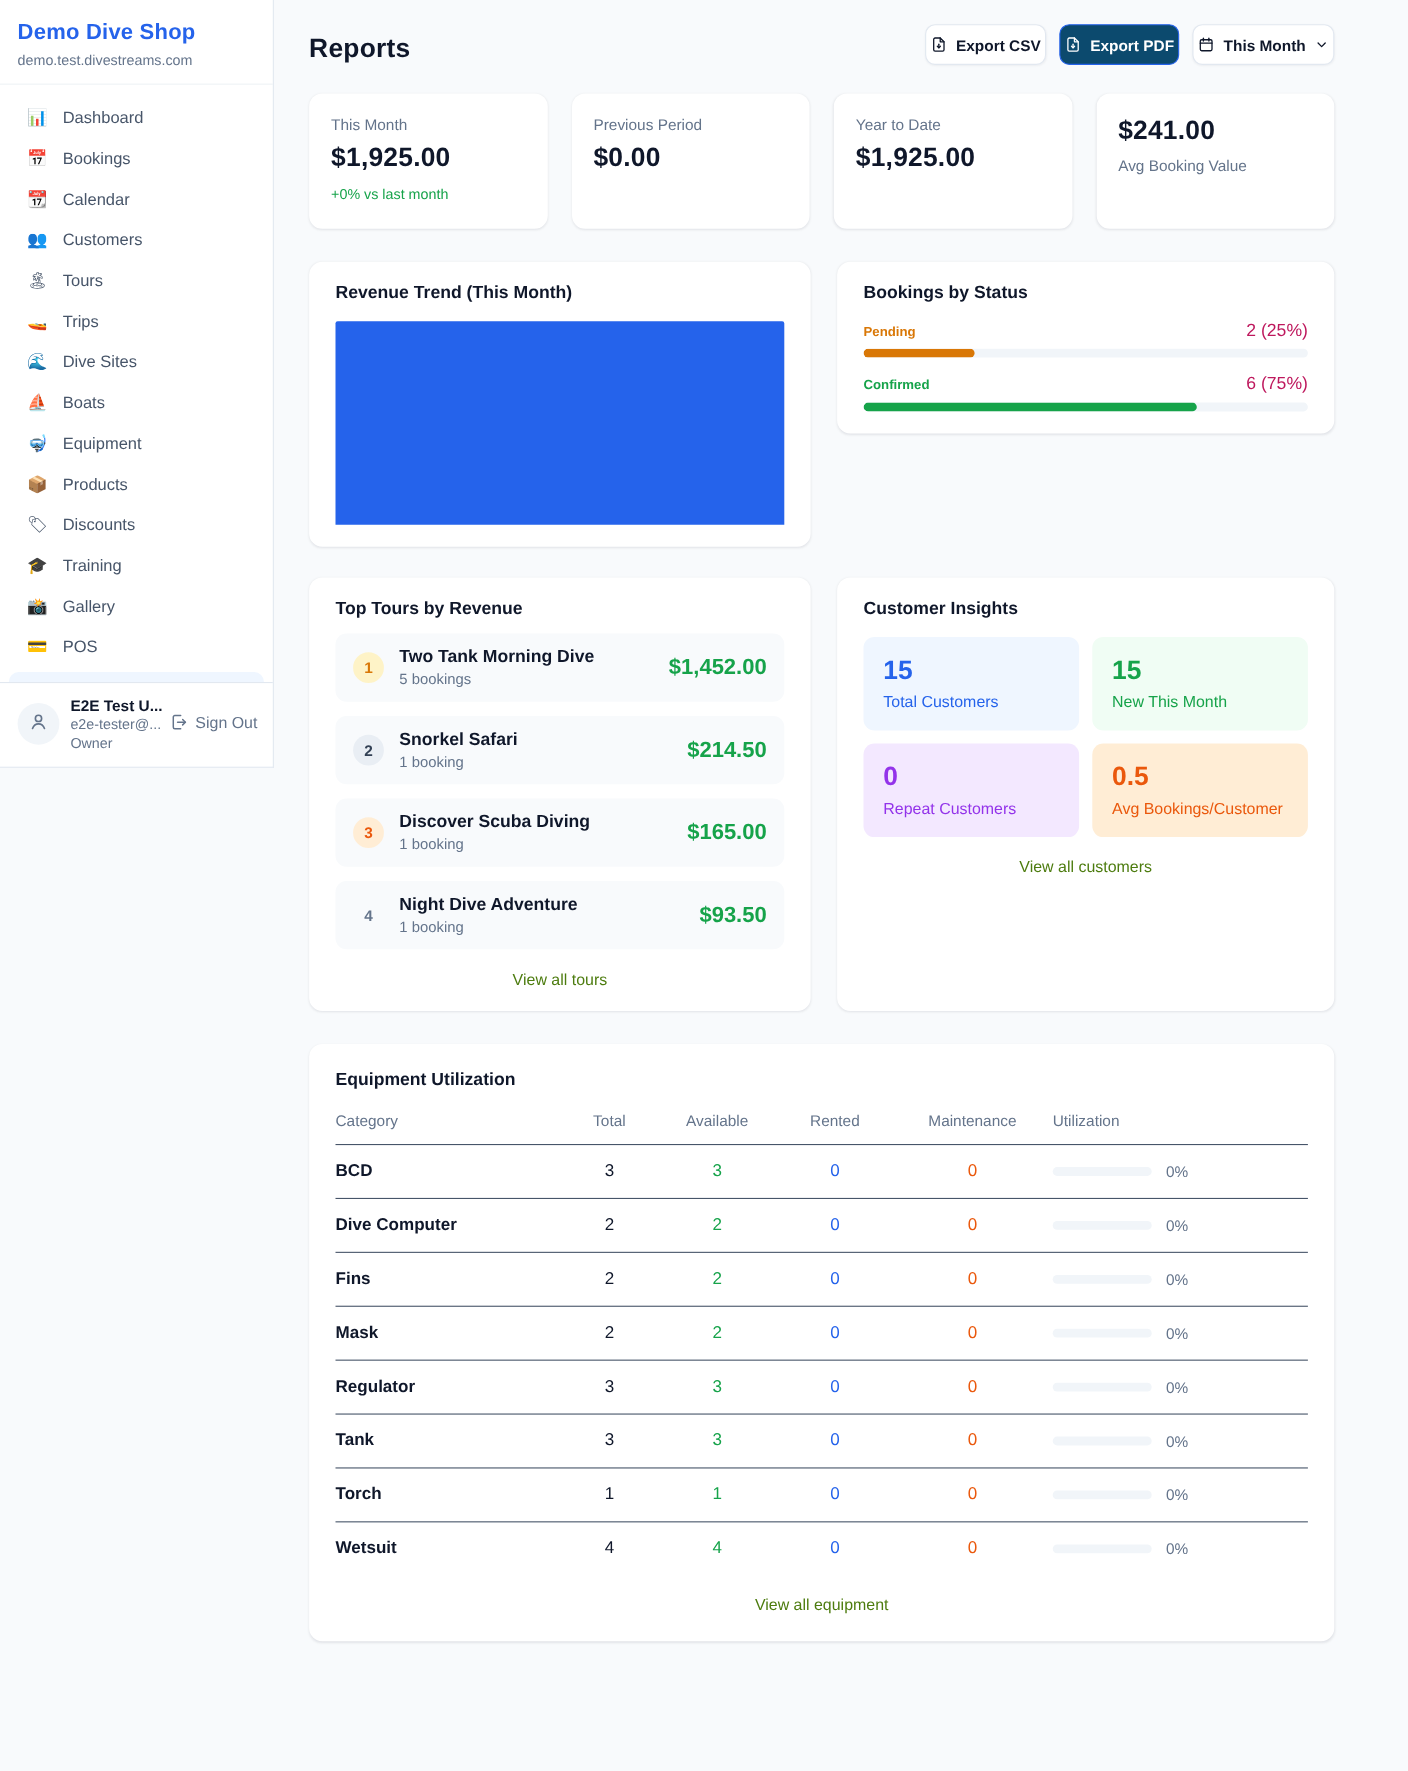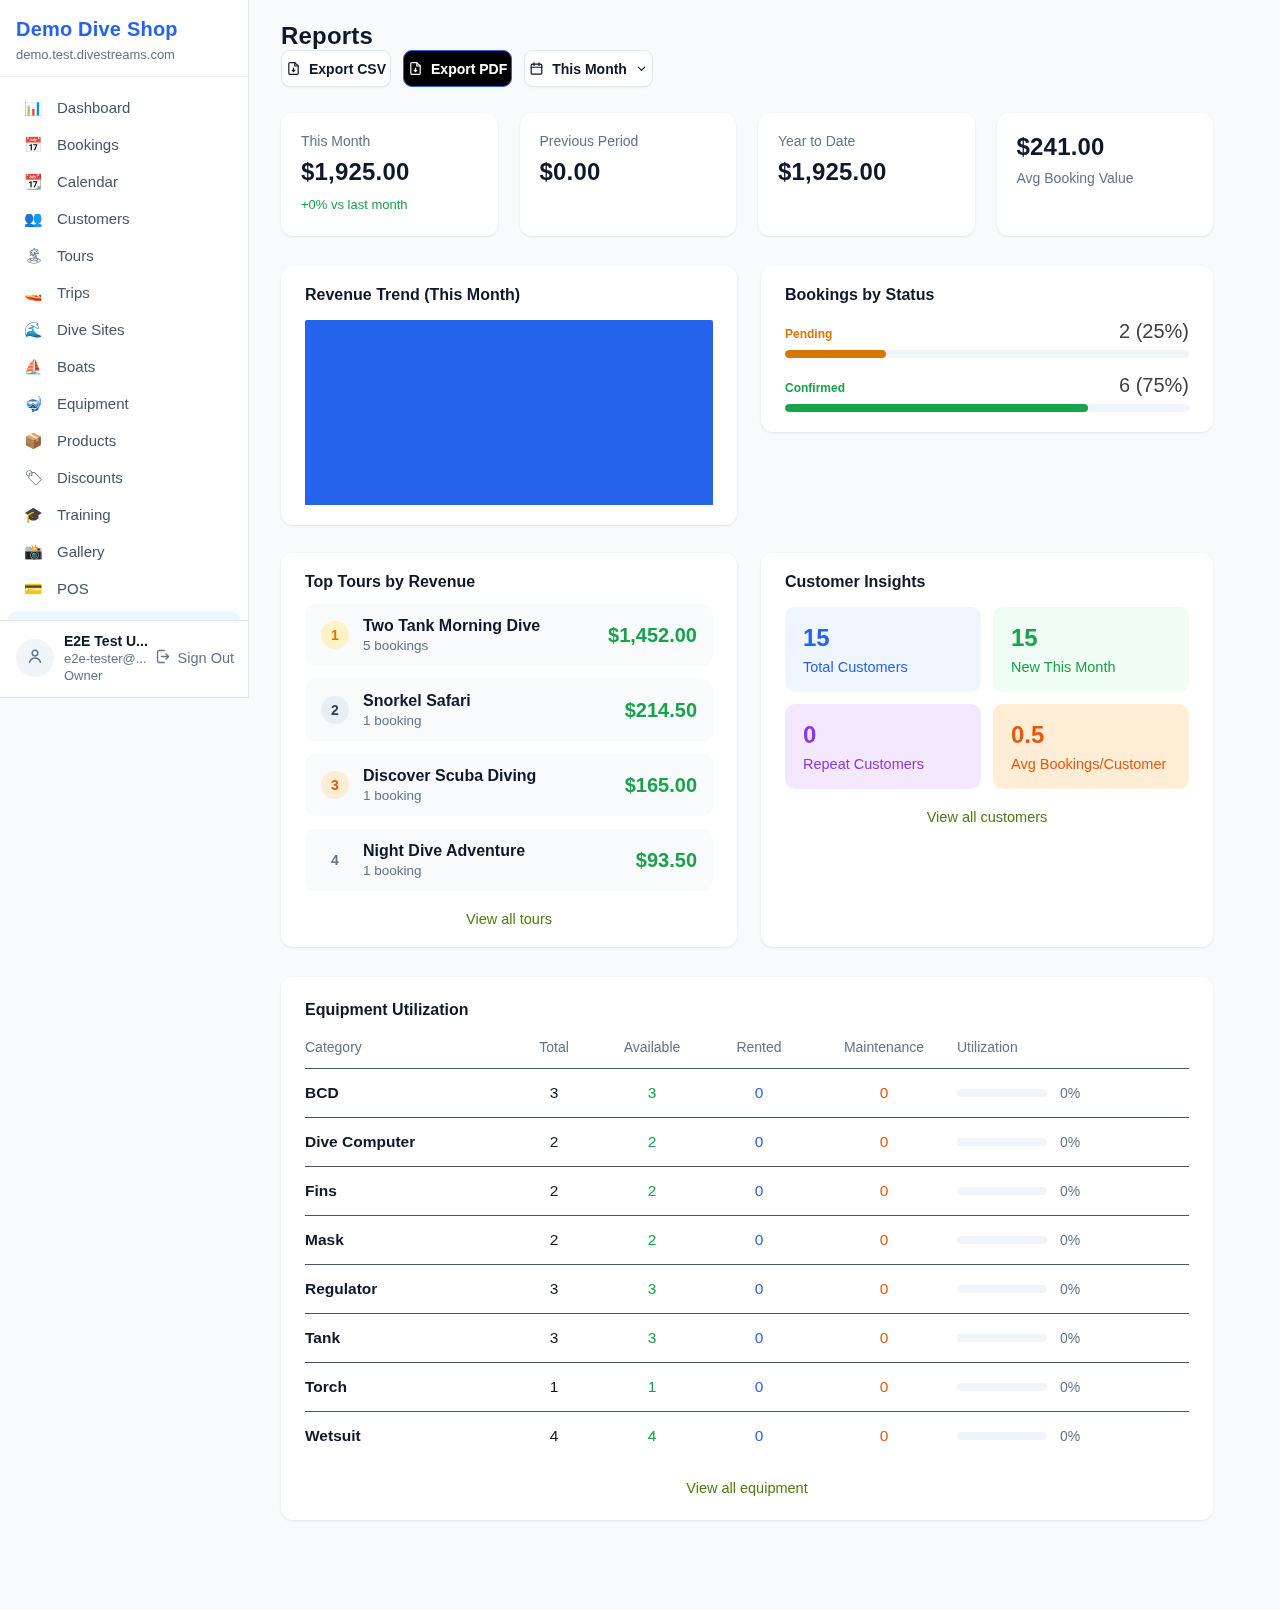--- a/index.html
+++ b/index.html
@@ -47,31 +47,31 @@
   .user-meta { min-width:0; flex:1; }
   .user-name { font-size:14px; font-weight:700; color:#0f172a; white-space:nowrap; }
   .user-email, .user-role { font-size:13px; color:#64748b; margin-top:2px; white-space:nowrap; }
   .signout {
     display:flex; align-items:center; gap:7px;
     color:#64748b; font-size:14.5px; cursor:pointer; white-space:nowrap;
   }
   
   .main { margin-left:249px; padding:22px 0 0 32px; width:983px; }
   .content { width:932px; }
-  .page-header { display:flex; align-items:flex-start; justify-content:space-between; margin-bottom:26px;flex-direction:column; }
+  .page-header { display:flex; align-items:flex-end; justify-content:space-between; margin-bottom:26px; }
   .page-title { font-size:24px; font-weight:800; letter-spacing:.2px; }
   .header-actions { display:flex; gap:12px; }
   .btn {
     height:37px; border-radius:9px; padding:0 4px;
     display:inline-flex; align-items:center; gap:8px;
     font-size:14px; font-weight:700; cursor:pointer;
     font-family:"Liberation Sans", sans-serif;
   }
   .btn-outline { background:#fff; border:1px solid #e2e8f0; color:#0f172a; box-shadow:0 1px 2px rgba(15,23,42,.05); }
-  .btn-primary { background:#000000; border:1px solid #2563eb; color:#fff; }
+  .btn-primary { background:#0c4a6e; border:1px solid #2563eb; color:#fff; }
   .btn svg { display:block; }
   
   .card {
     background:#fff; border-radius:12px;
     box-shadow:0 1px 3px rgba(15,23,42,.06), 0 1px 2px rgba(15,23,42,.04);
     padding:20px 24px;
   }
   .card-title { font-size:16px; font-weight:700; }
   .stats-grid { display:grid; grid-template-columns:repeat(4,1fr); gap:22px; margin-bottom:30px; }
   .stat-card { height:123px; padding:20px; }
@@ -81,21 +81,21 @@
   .stat-card.value-first { display:flex; flex-direction:column; }
   .stat-card.value-first .stat-value { order:0; margin-top:0; }
   .stat-card.value-first .stat-label { order:1; margin-top:9px; }
   
   .row2 { display:grid; grid-template-columns:456px 452px; gap:24px; align-items:start; margin-bottom:28px; }
   .trend-chart { margin-top:16px; height:185px; display:flex; align-items:flex-end; }
   .trend-bar { border-radius:2px 2px 0 0; }
   .status-row { margin-top:16px; }
   .status-line { display:flex; justify-content:space-between; align-items:baseline; margin-bottom:7px; }
   .status-label { font-size:12px; font-weight:700; }
-  .status-count { font-size:20px; color:#404040; }
+  .status-count { font-size:16px; color:#be185d; }
   .track { height:8px; background:#f1f5f9; border-radius:999px; overflow:hidden; }
   .fill { height:100%; border-radius:999px; }
   
   .row3 { display:grid; grid-template-columns:456px 452px; gap:24px; align-items:stretch; margin-bottom:30px; }
   .tour-row {
     background:#f8fafc; border-radius:10px; padding:11px 16px;
     display:flex; align-items:center; gap:14px; margin-top:13px; min-height:62px;
   }
   .rank {
     width:28px; height:28px; flex:0 0 28px; border-radius:50%;

